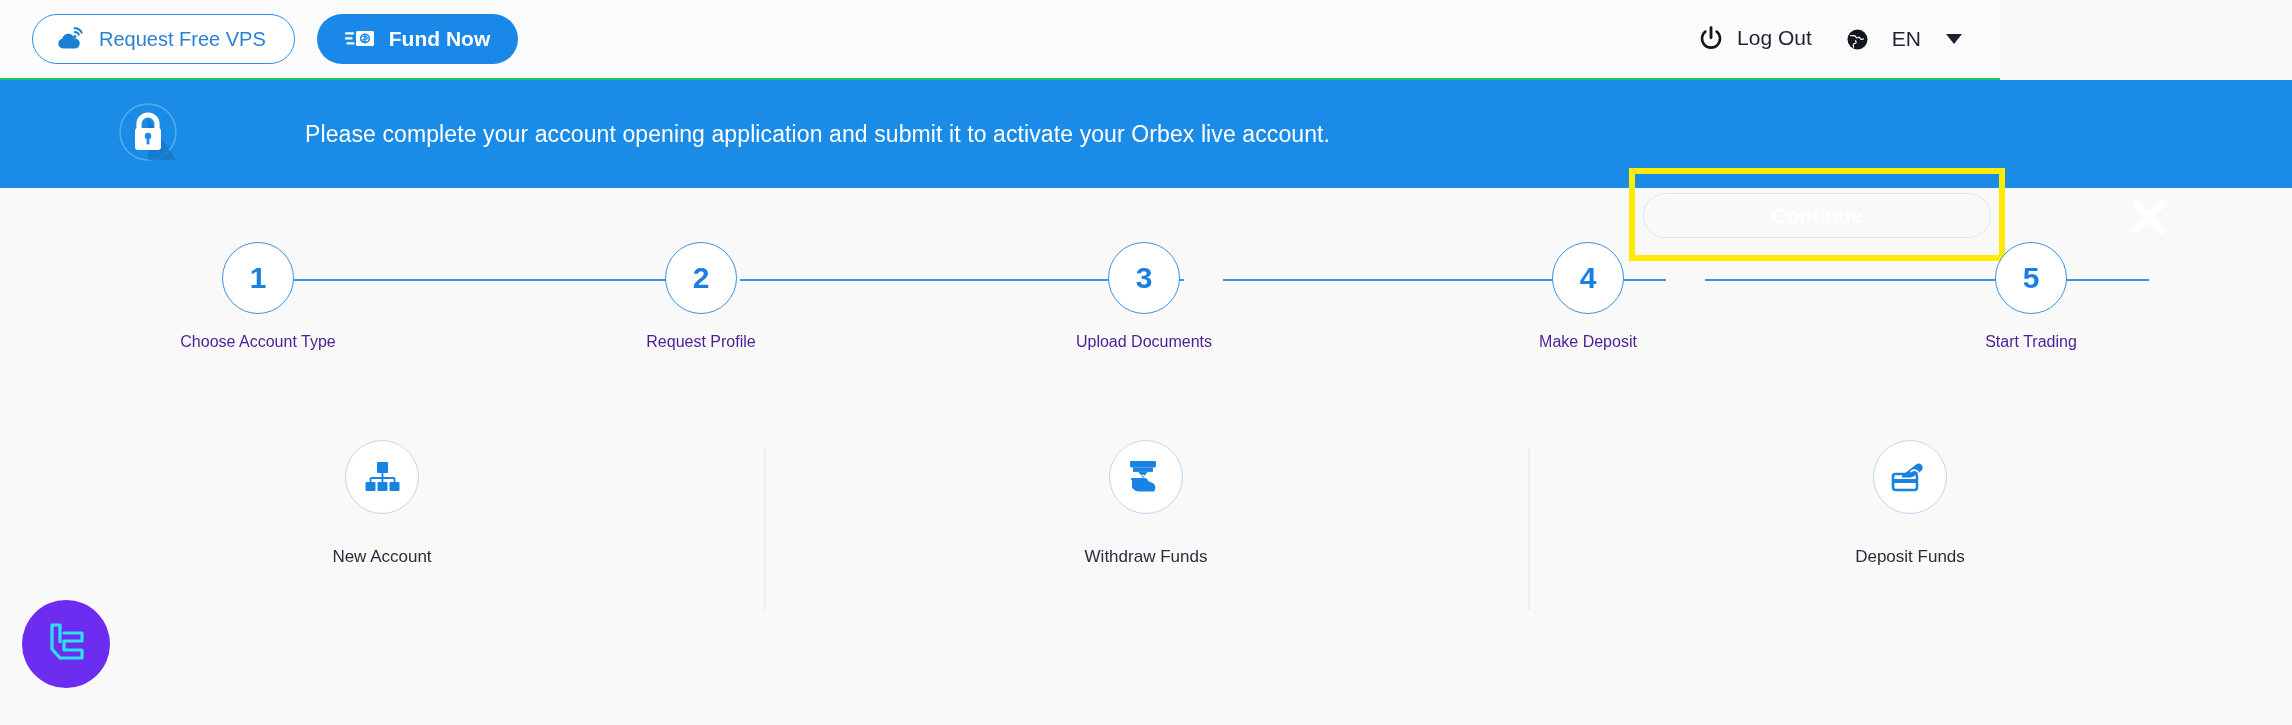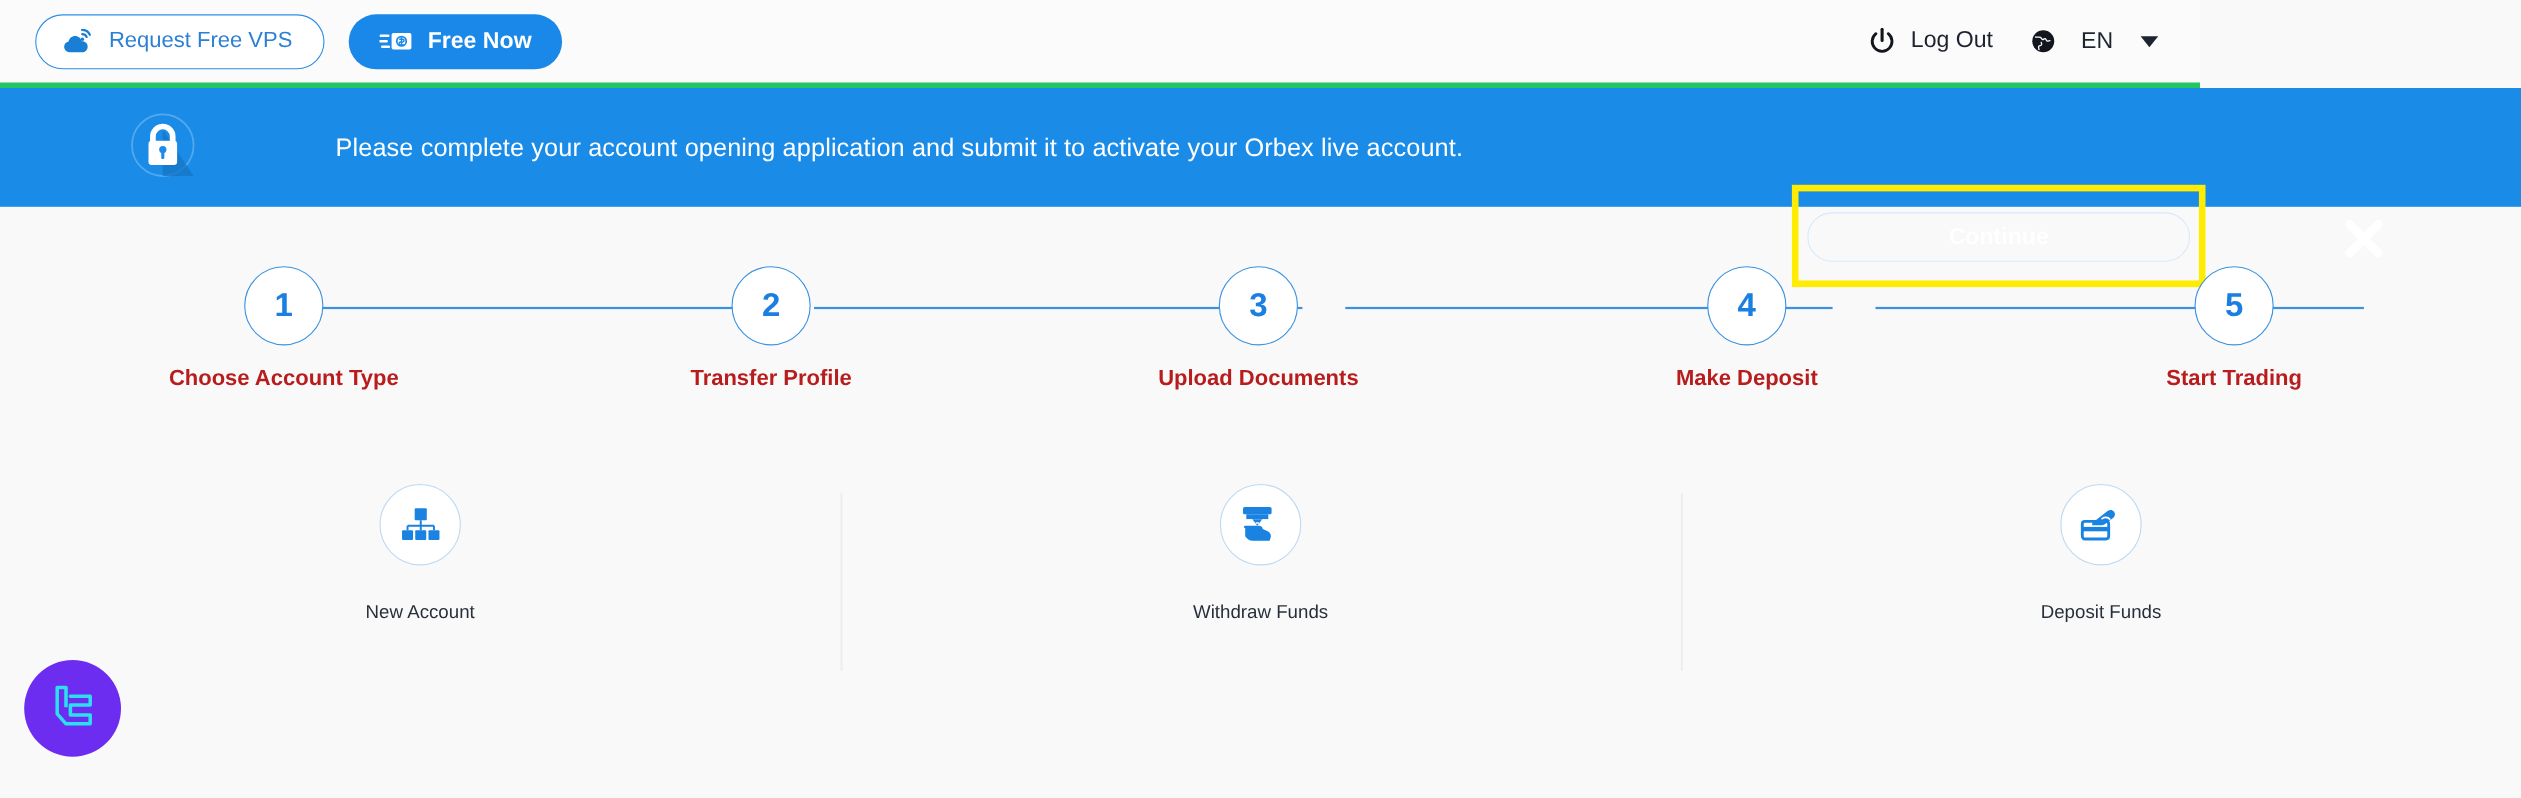--- a/index.html
+++ b/index.html
@@ -27,21 +27,21 @@
 
   
   .topbar {
     position: absolute;
     top: 0; left: 0;
     width: 2000px;
     height: 80px;
     background: #fbfbfc;
     display: flex;
     align-items: center;
-    border-bottom: 5px solid #22c55e;
+    border-bottom: 2px solid #22c55e;
   }
 
   .topbar-left {
     display: flex;
     align-items: center;
     padding-left: 32px;
     gap: 22px;
   }
 
   .btn-vps {
@@ -209,24 +209,23 @@
     color: #1a7fe0;
     font-size: 30px;
     font-weight: bold;
     line-height: 69px;
     text-align: center;
     cursor: pointer;
   }
 
   .step-label {
     margin-top: 19px;
-    font-size: 20px;
-    color: #b91c1c;
+    font-size: 16px;
+    color: #4c1d95;
     white-space: nowrap;
-    font-weight: bold;
   }
 
   
   .cards {
     position: absolute;
     top: 440px;
     left: 0;
     width: 2292px;
     height: 180px;
     display: flex;
@@ -307,21 +306,21 @@
 
       <button class="btn-fund">
         <span style="display:flex;">
           <svg width="30" height="22" viewBox="0 0 30 22">
             <rect x="11" y="3" width="18" height="15" rx="1.6" fill="#ffffff"></rect>
             <circle cx="20" cy="10.5" r="4.3" fill="none" stroke="#1a88e8" stroke-width="1.6"></circle>
             <path d="M20 7.4v6.2M18.4 8.6h2.6a1.3 1.3 0 010 2.6h-1.9a1.3 1.3 0 000 2.6h2.7" stroke="#1a88e8" stroke-width="1.3" fill="none" stroke-linecap="round"></path>
             <path d="M1 5.4h7M0 10.4h6.5M2.5 15.4h6" stroke="#ffffff" stroke-width="2.3" stroke-linecap="round"></path>
           </svg>
         </span>
-        <span>Free Now</span>
+        <span>Fund Now</span>
       </button>
 
     </div>
 
     <div class="topbar-right">
 
       <div class="logout">
         <span style="display:flex;">
           <svg width="26" height="26" viewBox="0 0 26 26">
             <path d="M7.4 5.6a9 9 0 1011.2 0" fill="none" stroke="#13161c" stroke-width="2.6" stroke-linecap="round"></path>
@@ -379,21 +378,21 @@
     <div class="step-line" style="left:1223px; width:443px;"></div>
     <div class="step-line" style="left:1705px; width:444px;"></div>
 
     <div class="step" style="left:258px;">
       <div class="step-circle">1</div>
       <div class="step-label">Choose Account Type</div>
     </div>
 
     <div class="step" style="left:701px;">
       <div class="step-circle">2</div>
-      <div class="step-label">Transfer Profile</div>
+      <div class="step-label">Request Profile</div>
     </div>
 
     <div class="step" style="left:1144px;">
       <div class="step-circle">3</div>
       <div class="step-label">Upload Documents</div>
     </div>
 
     <div class="step" style="left:1588px;">
       <div class="step-circle">4</div>
       <div class="step-label">Make Deposit</div>

